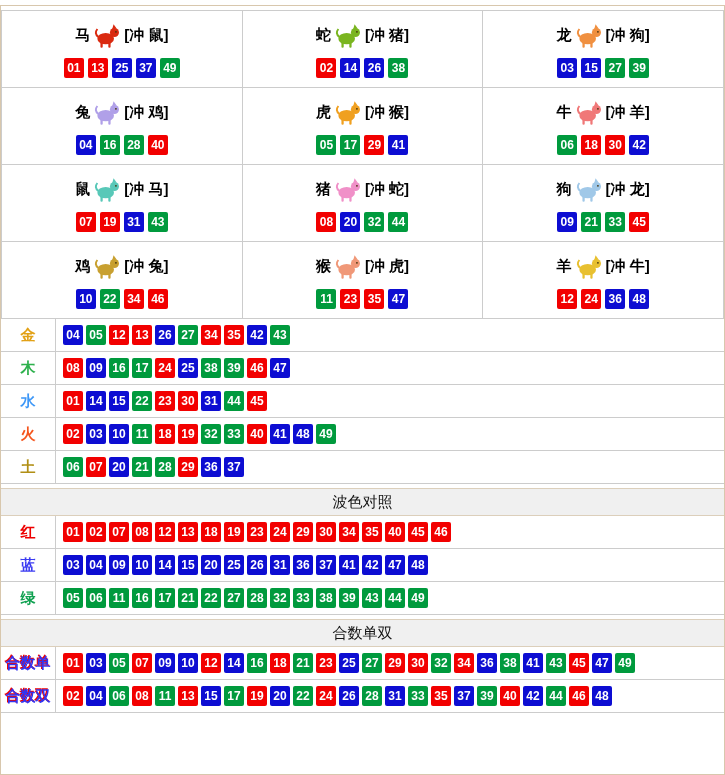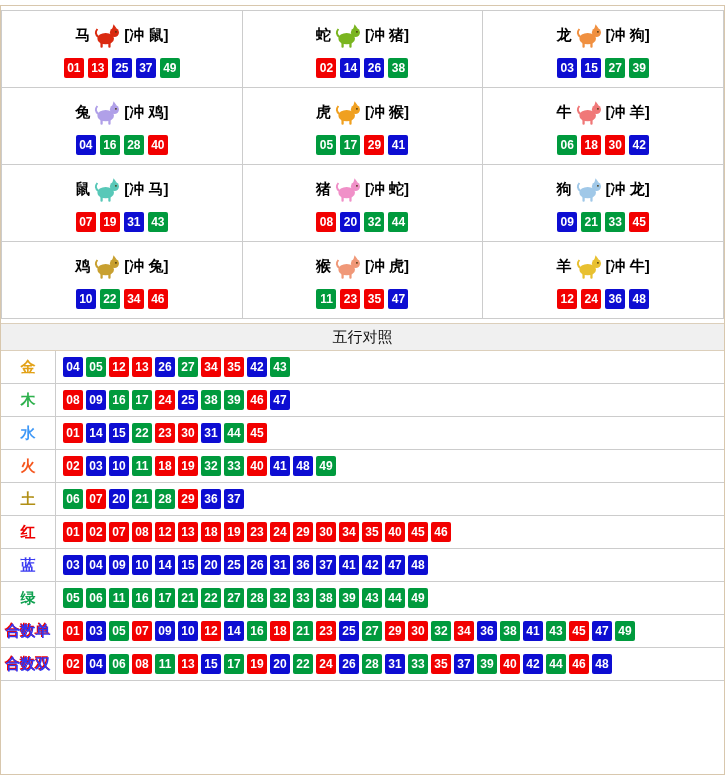--- a/index.html
+++ b/index.html
@@ -340,21 +340,20 @@
                 <span class="ball" style="background: rgb(242, 0, 0);">24</span>
                 <span class="ball" style="background: rgb(13, 13, 210);">36</span>
                 <span class="ball" style="background: rgb(13, 13, 210);">48</span>
               </div>
             </div>
           </td>
         </tr>
       </tbody>
     </table>
   <div id="sections">
-      <div class="section-header">五行对照</div>
       <div class="num-row">
         <div class="row-label" style="color: rgb(226, 161, 22);">金</div>
         <div class="row-balls">
           <span class="ball" style="background: rgb(13, 13, 210);">04</span>
           <span class="ball" style="background: rgb(0, 154, 61);">05</span>
           <span class="ball" style="background: rgb(242, 0, 0);">12</span>
           <span class="ball" style="background: rgb(242, 0, 0);">13</span>
           <span class="ball" style="background: rgb(13, 13, 210);">26</span>
           <span class="ball" style="background: rgb(0, 154, 61);">27</span>
           <span class="ball" style="background: rgb(242, 0, 0);">34</span>
@@ -415,20 +414,21 @@
           <span class="ball" style="background: rgb(0, 154, 61);">06</span>
           <span class="ball" style="background: rgb(242, 0, 0);">07</span>
           <span class="ball" style="background: rgb(13, 13, 210);">20</span>
           <span class="ball" style="background: rgb(0, 154, 61);">21</span>
           <span class="ball" style="background: rgb(0, 154, 61);">28</span>
           <span class="ball" style="background: rgb(242, 0, 0);">29</span>
           <span class="ball" style="background: rgb(13, 13, 210);">36</span>
           <span class="ball" style="background: rgb(13, 13, 210);">37</span>
         </div>
       </div>
+      <div class="section-header">波色对照</div>
       <div class="num-row">
         <div class="row-label" style="color: rgb(238, 0, 0);">红</div>
         <div class="row-balls">
           <span class="ball" style="background: rgb(242, 0, 0);">01</span>
           <span class="ball" style="background: rgb(242, 0, 0);">02</span>
           <span class="ball" style="background: rgb(242, 0, 0);">07</span>
           <span class="ball" style="background: rgb(242, 0, 0);">08</span>
           <span class="ball" style="background: rgb(242, 0, 0);">12</span>
           <span class="ball" style="background: rgb(242, 0, 0);">13</span>
           <span class="ball" style="background: rgb(242, 0, 0);">18</span>
@@ -479,20 +479,21 @@
           <span class="ball" style="background: rgb(0, 154, 61);">28</span>
           <span class="ball" style="background: rgb(0, 154, 61);">32</span>
           <span class="ball" style="background: rgb(0, 154, 61);">33</span>
           <span class="ball" style="background: rgb(0, 154, 61);">38</span>
           <span class="ball" style="background: rgb(0, 154, 61);">39</span>
           <span class="ball" style="background: rgb(0, 154, 61);">43</span>
           <span class="ball" style="background: rgb(0, 154, 61);">44</span>
           <span class="ball" style="background: rgb(0, 154, 61);">49</span>
         </div>
       </div>
+      <div class="section-header">合数单双</div>
       <div class="num-row">
         <div class="row-label" style="color: rgb(51, 51, 240); text-shadow: rgb(238, 0, 0) -1px -1px 0px;">合数单</div>
         <div class="row-balls">
           <span class="ball" style="background: rgb(242, 0, 0);">01</span>
           <span class="ball" style="background: rgb(13, 13, 210);">03</span>
           <span class="ball" style="background: rgb(0, 154, 61);">05</span>
           <span class="ball" style="background: rgb(242, 0, 0);">07</span>
           <span class="ball" style="background: rgb(13, 13, 210);">09</span>
           <span class="ball" style="background: rgb(13, 13, 210);">10</span>
           <span class="ball" style="background: rgb(242, 0, 0);">12</span>

